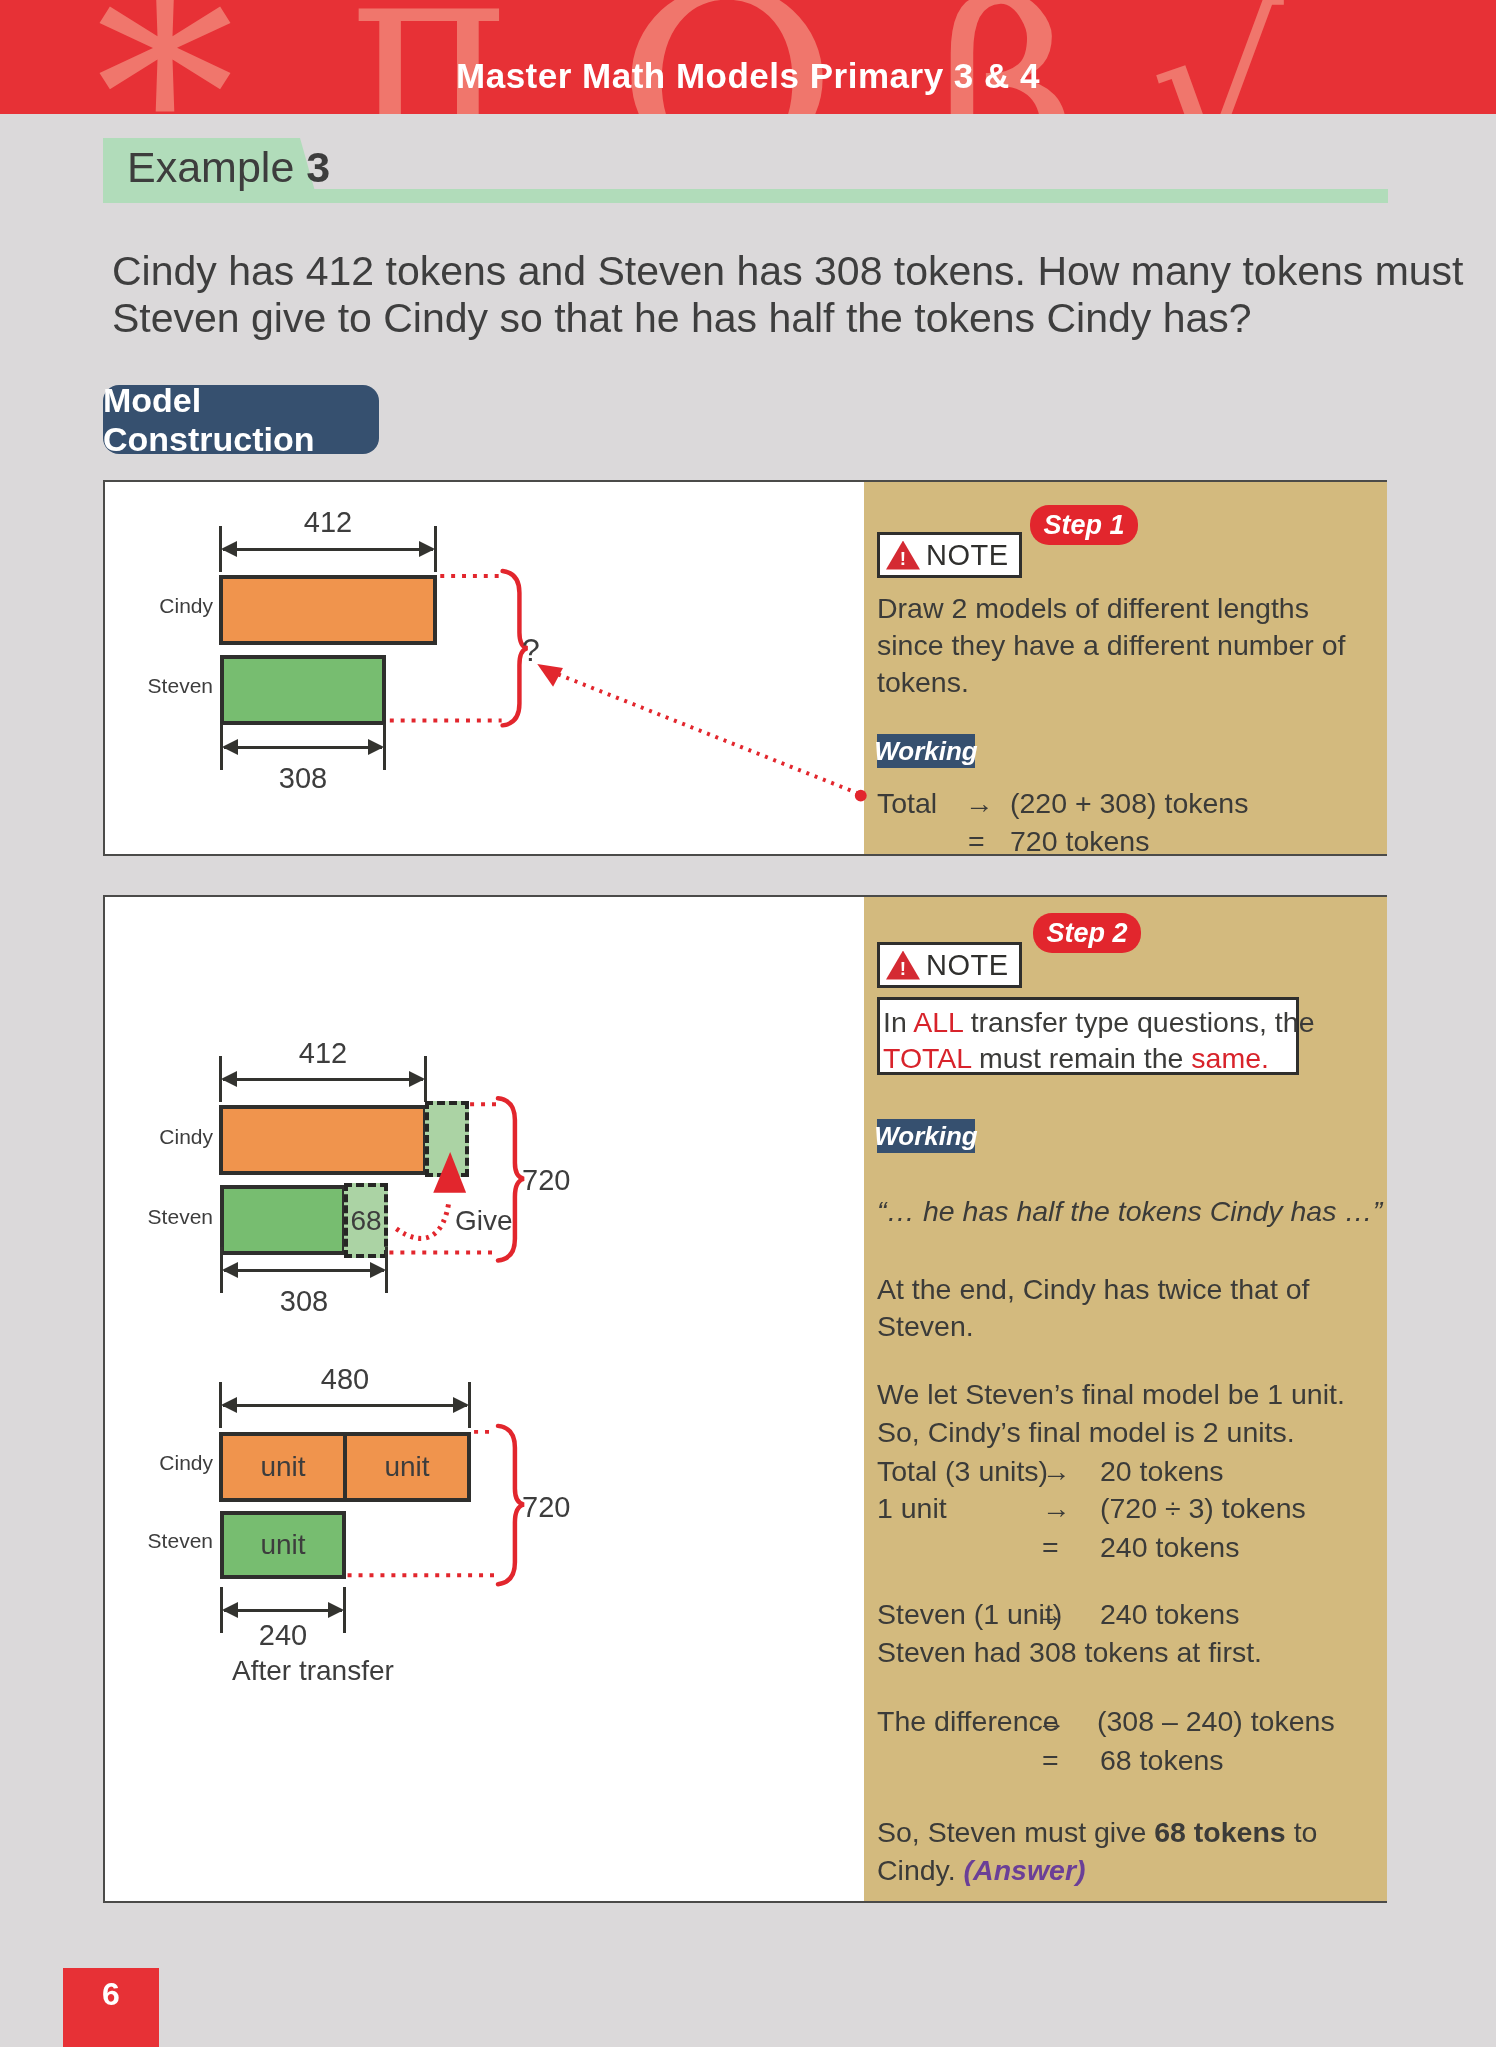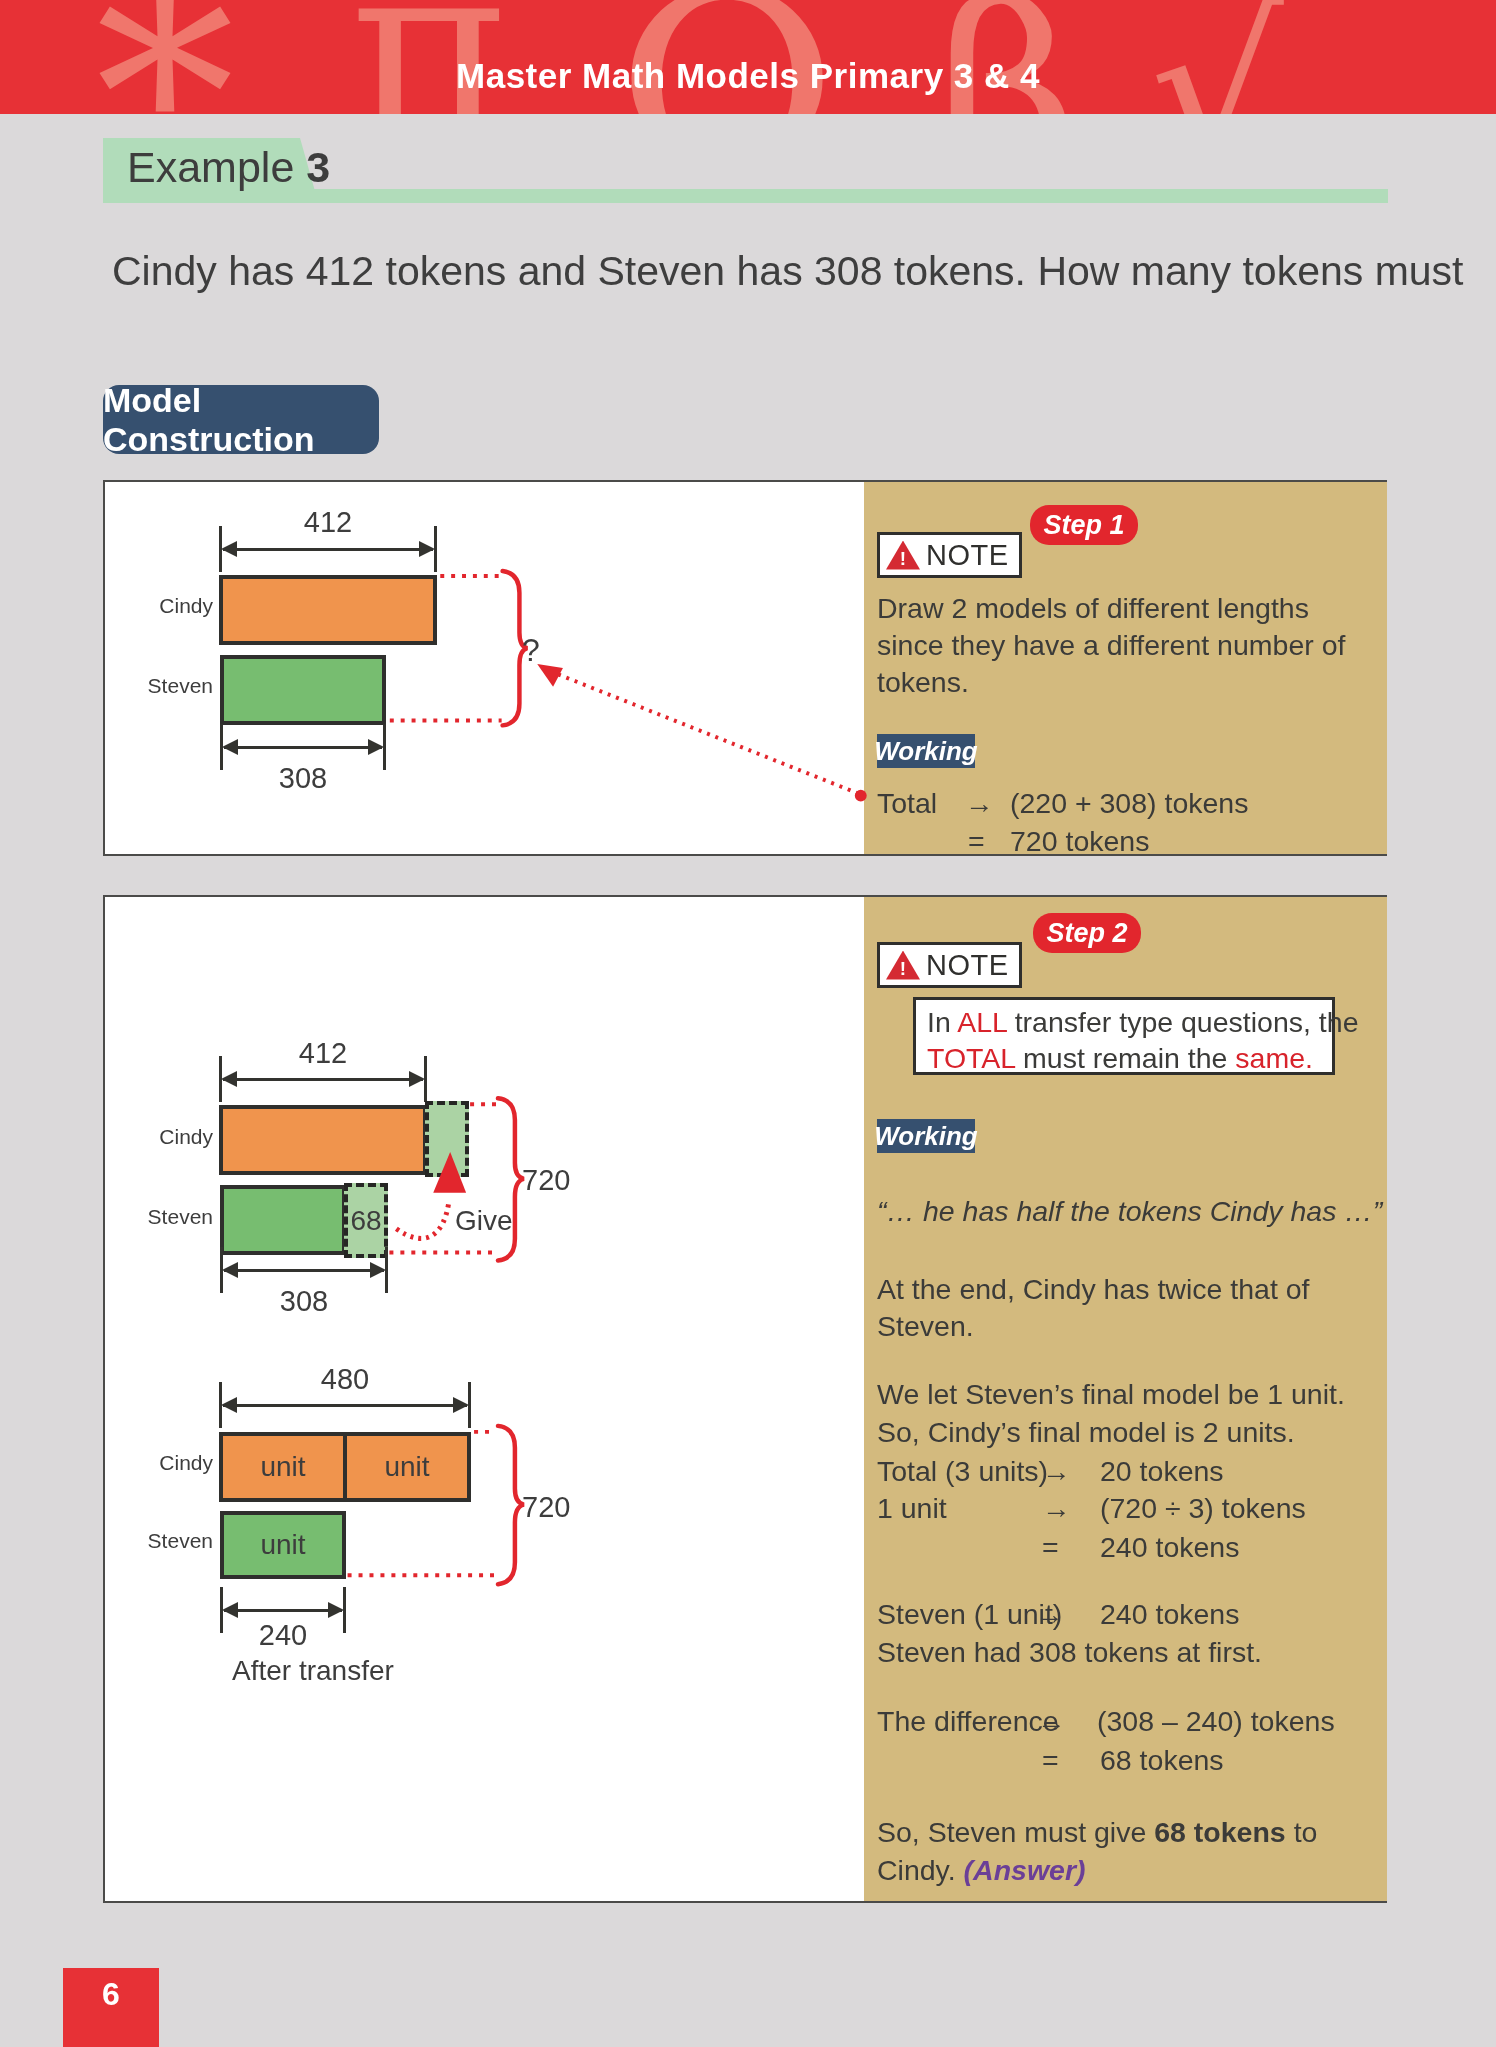--- a/index.html
+++ b/index.html
@@ -60,21 +60,21 @@
             font-size:19px;font-weight:700;line-height:1;padding-bottom:2px;}
   .note-word{font-size:29px;color:var(--border-dark);letter-spacing:.5px;}
   .side-line{position:absolute;font-size:28.5px;color:var(--ink);white-space:nowrap;}
   .working-badge{position:absolute;width:98px;height:34px;background:var(--navy);display:flex;align-items:center;
                  justify-content:center;color:#fff;font-size:26px;font-weight:700;font-style:italic;}
   .wrow{position:absolute;left:772px;width:500px;height:32px;font-size:28.5px;color:var(--ink);white-space:nowrap;}
   .wrow .lbl{position:absolute;left:0;}
   .wrow .op{position:absolute;left:165px;}
   .wrow .val{position:absolute;left:223px;}
   .white-note{position:absolute;left:772px;top:100px;width:422px;height:78px;background:#fff;
-              border:3px solid var(--border-dark);padding:4px 11px;font-size:28.5px;line-height:36px;white-space:nowrap;margin-left:36px;}
+              border:3px solid var(--border-dark);padding:4px 3px;font-size:28.5px;line-height:36px;white-space:nowrap;}
   .rdtxt{color:#d8232b;}
   .quote{font-style:italic;}
   .answer{color:var(--purple);font-weight:700;font-style:italic;}
   .q-mark{position:absolute;font-size:32px;color:#3d3d3d;}
   svg.overlay{position:absolute;inset:0;width:100%;height:100%;pointer-events:none;}
   .rdot{stroke:var(--red-accent);stroke-width:4;stroke-dasharray:4 7;fill:none;}
   .rdot2{stroke:var(--red-accent);stroke-width:4;stroke-dasharray:3 6;fill:none;}
   .rbrace{stroke:var(--red-accent);stroke-width:4.5;fill:none;stroke-linecap:round;}
   .rcurve{stroke:var(--red-accent);stroke-width:5;stroke-dasharray:3 5;fill:none;}
   .rfill{fill:var(--red-accent);}
@@ -93,20 +93,21 @@
   <span class="hsym" style="left:1150px;top:-12px;font-size:210px;">√</span>
   <div class="htitle">Master Math Models Primary 3 &amp; 4</div>
 </div>
 
 <div class="ex-block"></div>
 <div class="ex-band"></div>
 <div class="ex-title"><span>Example </span><b>3</b></div>
 
 <div class="problem">
   <div>Cindy has 412 tokens and Steven has 308 tokens. How many tokens must</div>
+  <div>Steven give to Cindy so that he has half the tokens Cindy has?</div>
 </div>
 
 <div class="mc-badge">Model Construction</div>
 
 <div class="panel" style="top:480px;height:376px;">
   <div class="sidebar"></div>
 
   <div class="measure" style="left:114px;top:44px;width:218px;">
     <div class="m-tick" style="left:0;"></div>
     <div class="m-tick" style="right:0;"></div>

